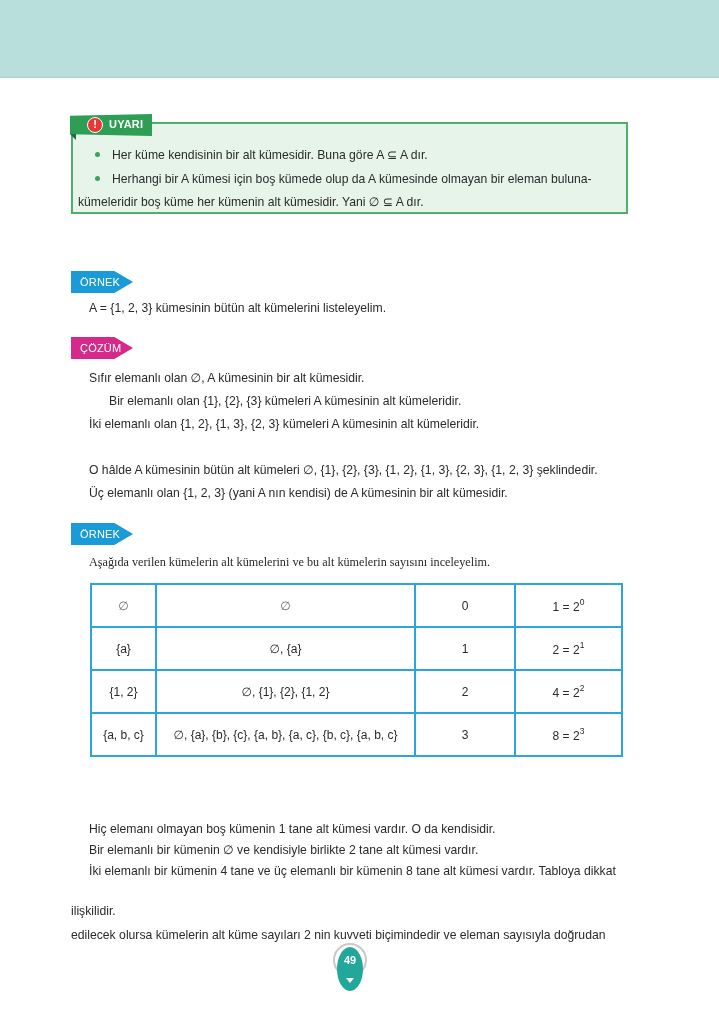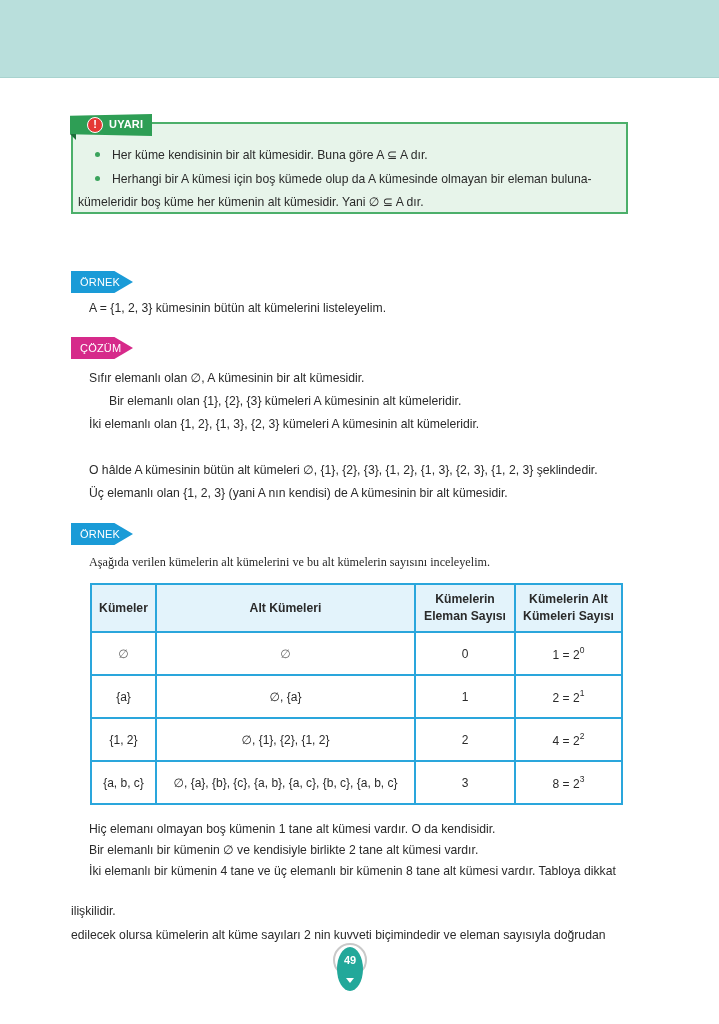--- a/index.html
+++ b/index.html
@@ -81,26 +81,20 @@
 <div class="line" style="left:89px; top:555px;font-family:Liberation Serif, serif;">Aşağıda verilen kümelerin alt kümelerini ve bu alt kümelerin sayısını inceleyelim.</div>
 
 <table class="tbl">
   <colgroup>
     <col style="width:65px">
       <col style="width:259px">
       <col style="width:100px">
       <col style="width:107px">
   </colgroup>
   <tbody>
-      <tr>
-    <th>Kümeler</th>
-    <th>Alt Kümeleri</th>
-    <th><span>Kümelerin</span><br><span>Eleman Sayısı</span></th>
-    <th><span>Kümelerin Alt</span><br><span>Kümeleri Sayısı</span></th>
-  </tr>
   <tr>
     <td class="sym">∅</td>
     <td class="sym">∅</td>
     <td>0</td>
     <td><span>1 = 2</span><sup>0</sup></td>
   </tr>
   <tr>
     <td>{a}</td>
     <td>∅, {a}</td>
     <td>1</td>

